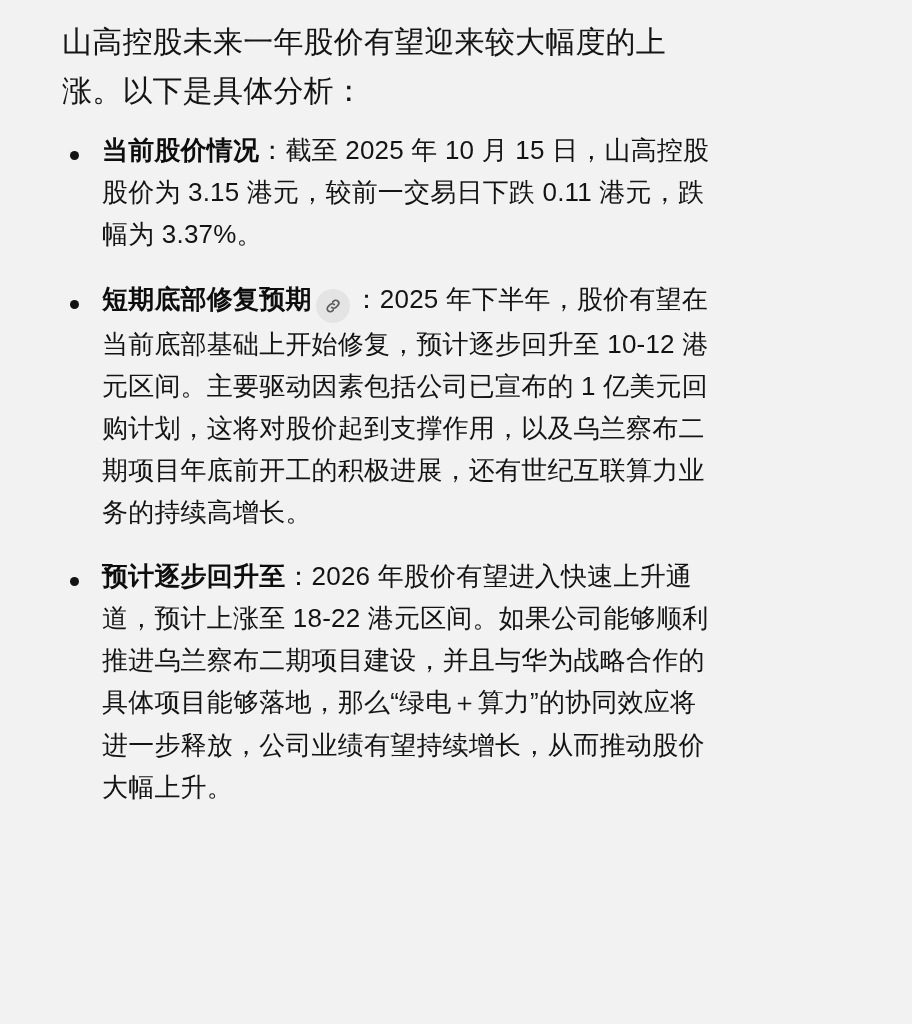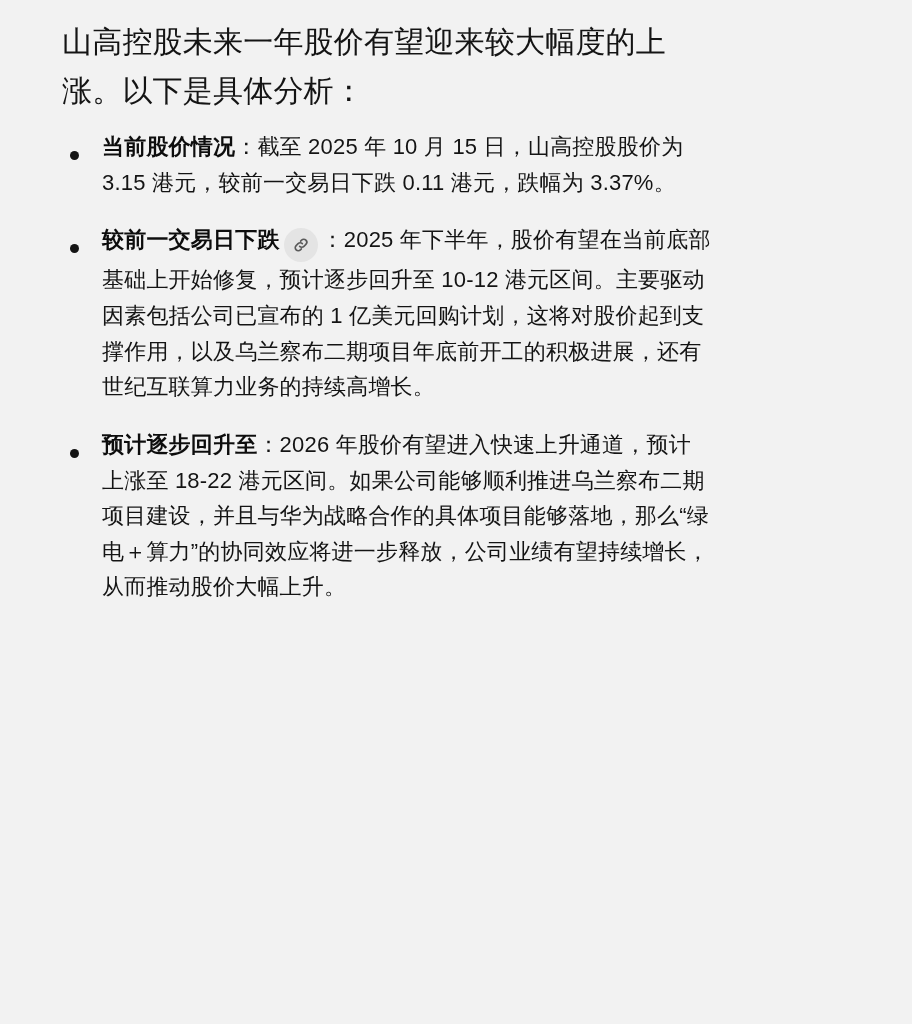--- a/index.html
+++ b/index.html
@@ -42,21 +42,21 @@
     content: "";
     position: absolute;
     left: 8px;
     top: 22px;
     width: 9px;
     height: 9px;
     border-radius: 50%;
     background: #141414;
   }
   .bullet-text {
-    font-size: 22px;
+    font-size: 26px;
     line-height: 1.62;
     letter-spacing: 0.2px;
     color: #141414;
   }
   .bullet-title {
     font-weight: bold;
     color: #0d0d0d;
   }
   .cite-icon {
     display: inline-flex;
@@ -85,21 +85,21 @@
   <ul class="bullet-list">
 
     <li>
       <div class="bullet-text">
         <span class="bullet-title">当前股价情况</span><span>：</span><span>截至 2025 年 10 月 15 日，山高控股股价为 3.15 港元，较前一交易日下跌 0.11 港元，跌幅为 3.37%。</span>
       </div>
     </li>
 
     <li>
       <div class="bullet-text">
-        <span class="bullet-title">较前一交易日下跌</span><span class="cite-icon">
+        <span class="bullet-title">短期底部修复预期</span><span class="cite-icon">
             <svg viewBox="0 0 24 24" fill="none" stroke="#5a5a5a" stroke-width="2.2" stroke-linecap="round" stroke-linejoin="round">
               <path d="M10.2 13.8a4 4 0 0 0 5.7 0l2.6-2.6a4 4 0 0 0-5.7-5.7l-1.3 1.3"></path>
               <path d="M13.8 10.2a4 4 0 0 0-5.7 0l-2.6 2.6a4 4 0 0 0 5.7 5.7l1.3-1.3"></path>
             </svg>
           </span><span>：</span><span>2025 年下半年，股价有望在当前底部基础上开始修复，预计逐步回升至 10-12 港元区间。主要驱动因素包括公司已宣布的 1 亿美元回购计划，这将对股价起到支撑作用，以及乌兰察布二期项目年底前开工的积极进展，还有世纪互联算力业务的持续高增长。</span>
       </div>
     </li>
 
     <li>
       <div class="bullet-text">

